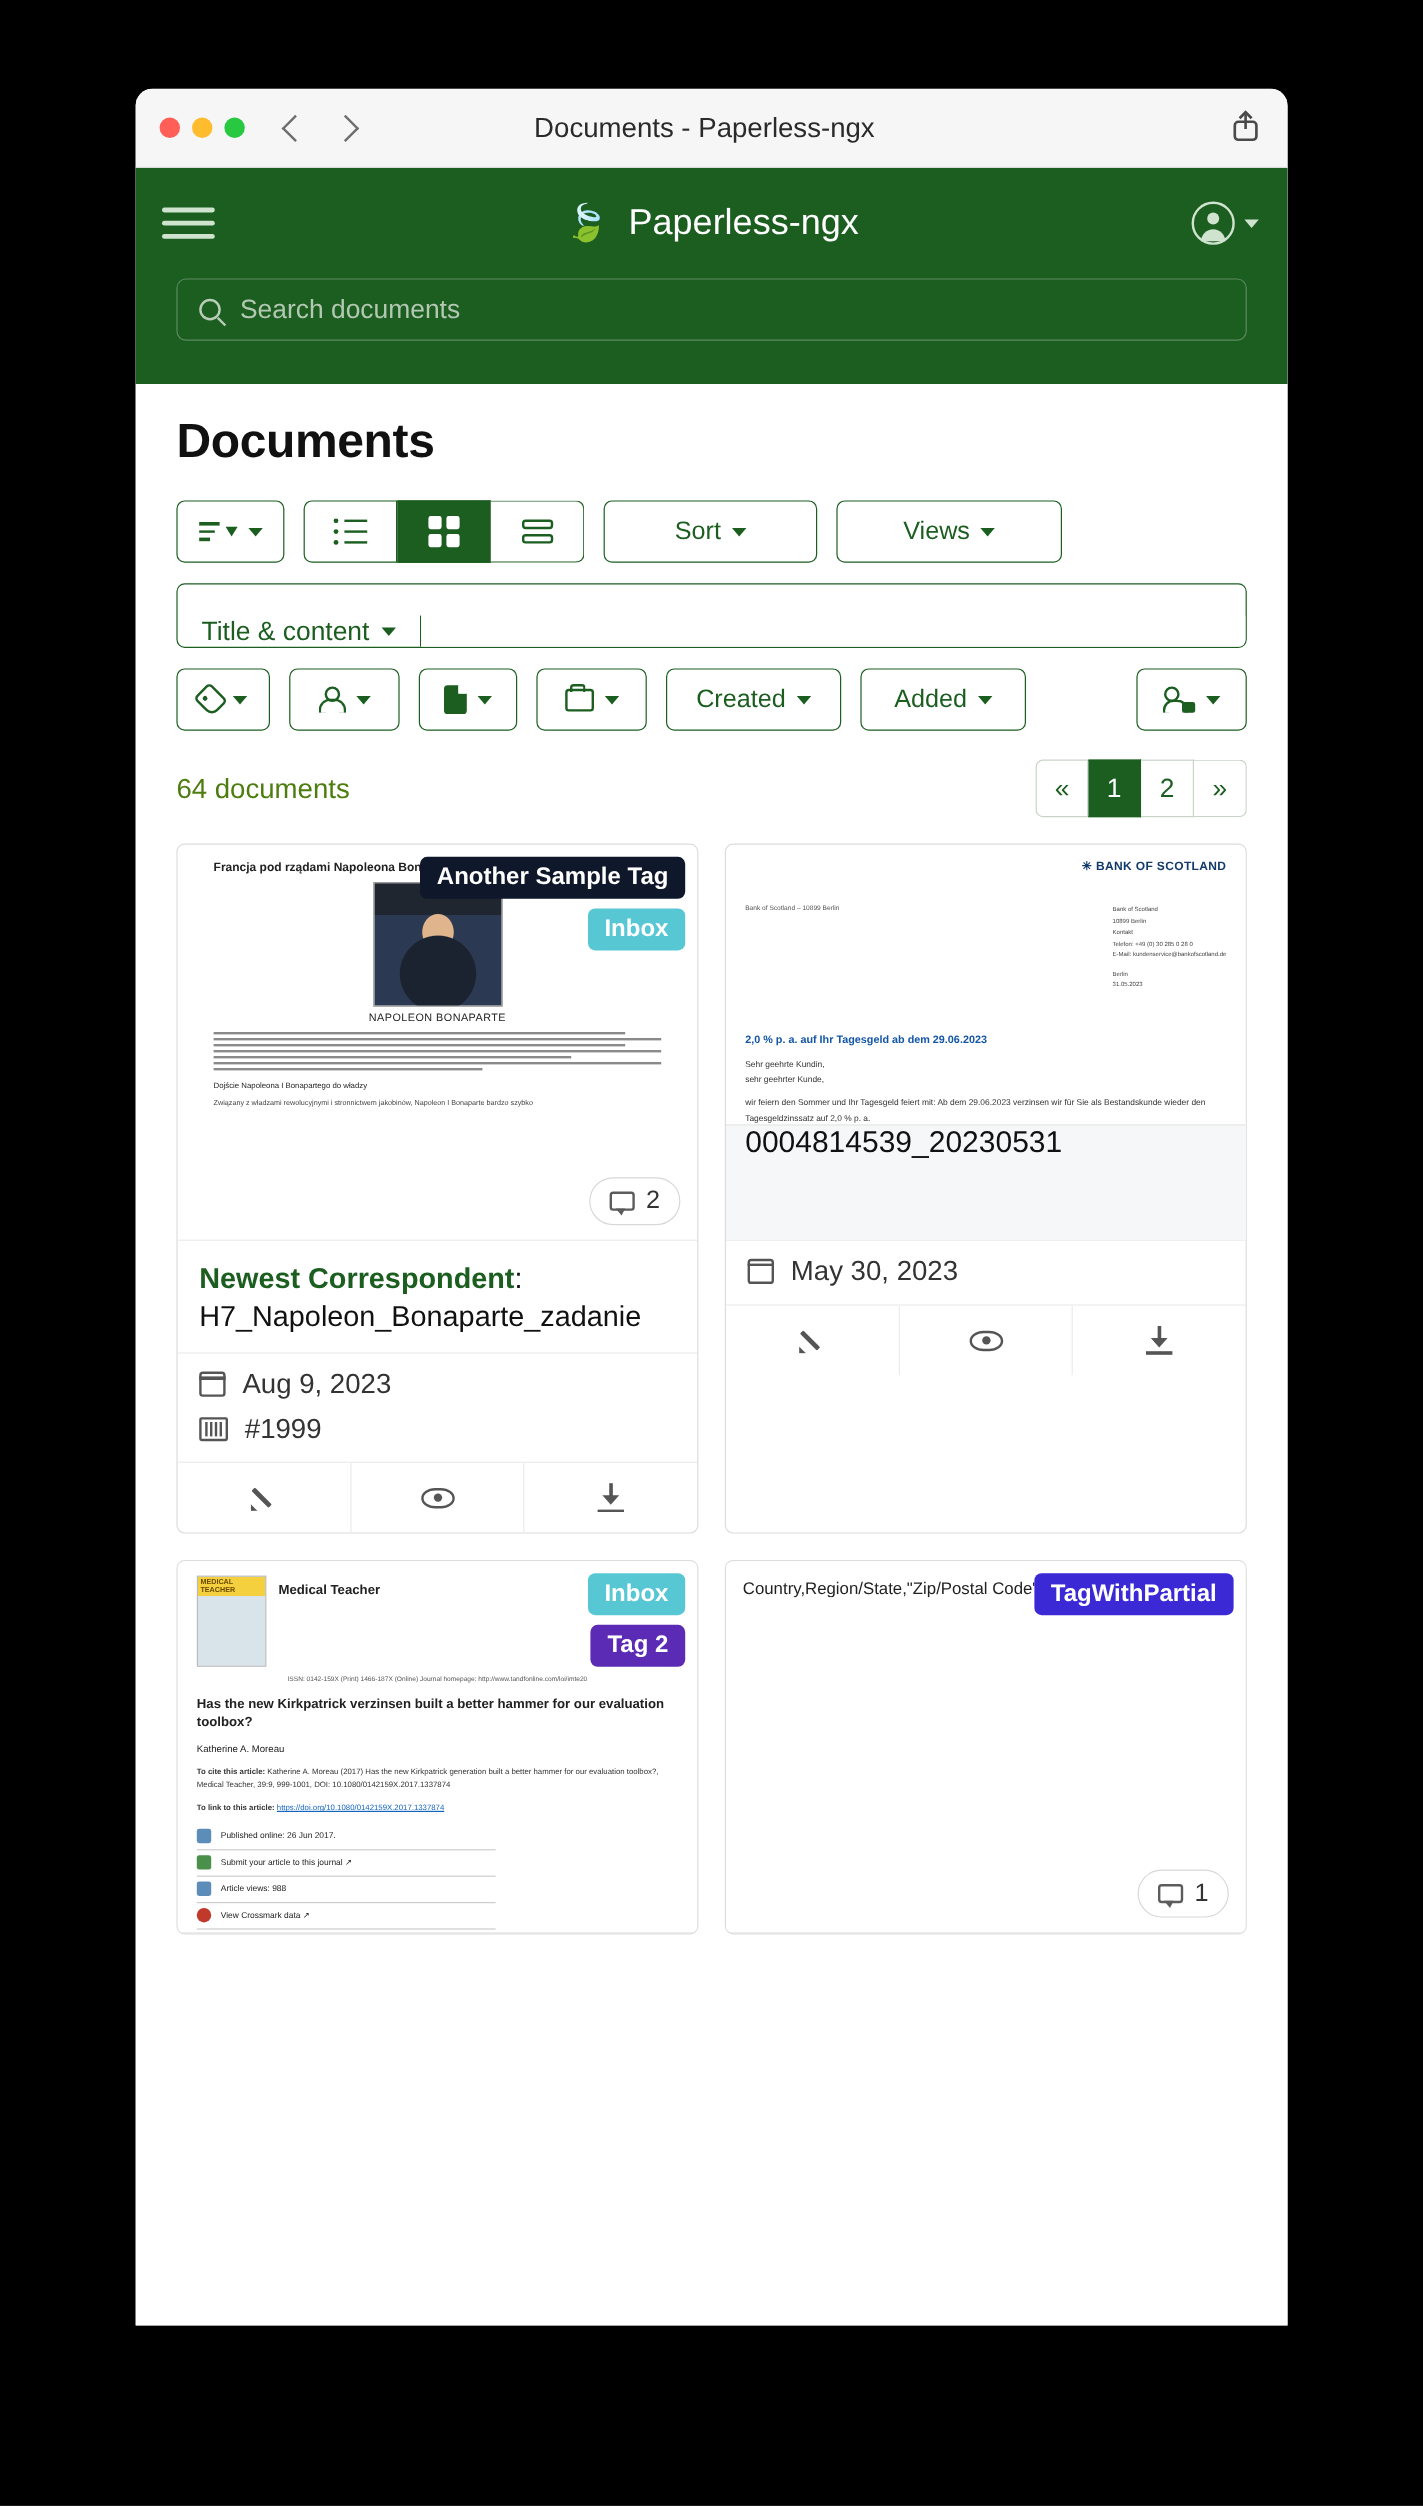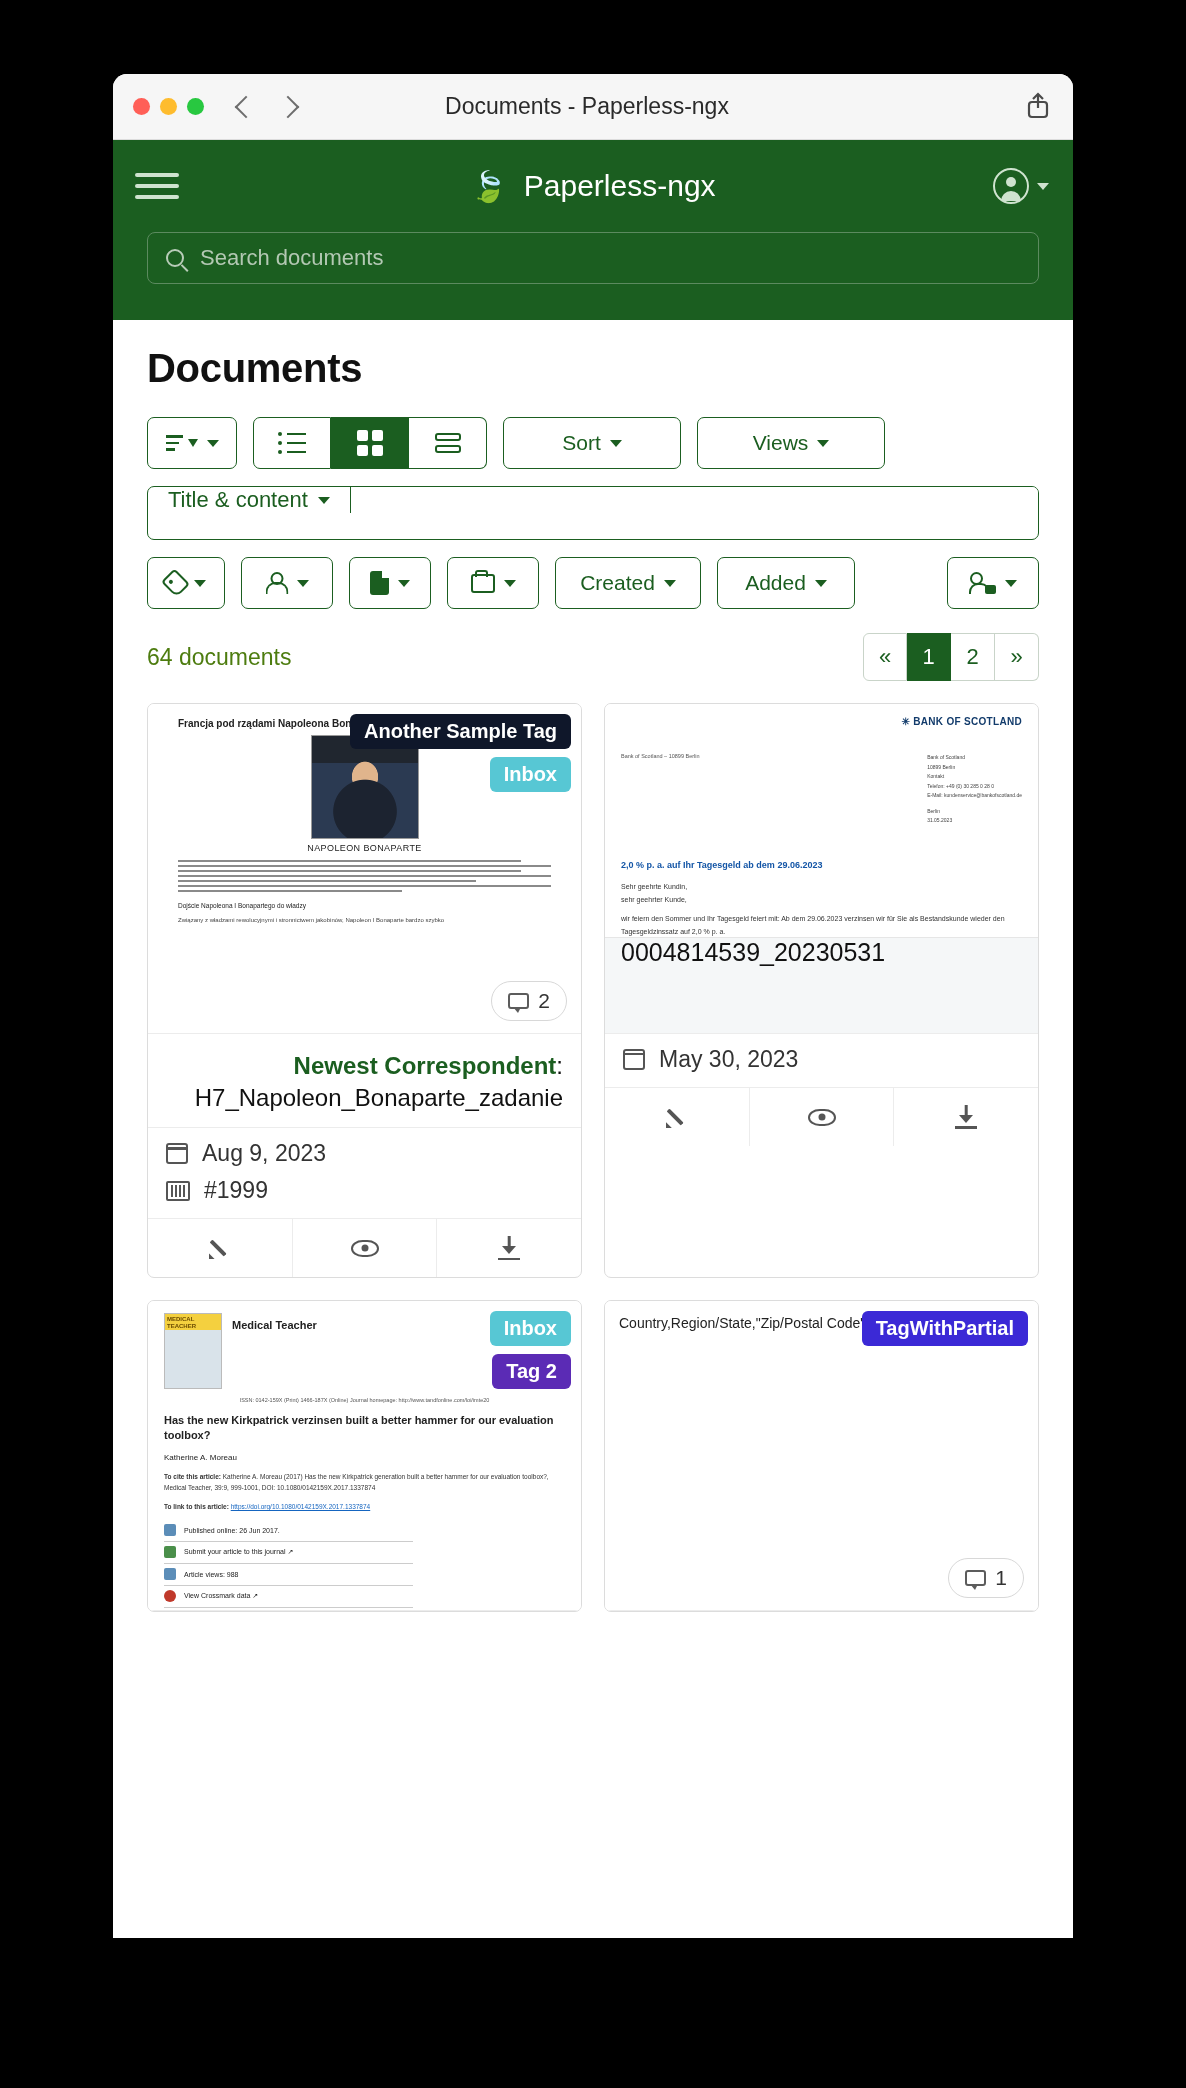--- a/index.html
+++ b/index.html
@@ -256,21 +256,21 @@
     width: 0; height: 0;
     border-left: 5px solid transparent;
     border-right: 5px solid transparent;
     border-top: 8px solid currentColor;
   }
   .filter-row-wide {
     display: flex;
     border: 1px solid #1b5e20;
     border-radius: 7px;
     height: 54px;
-    align-items: flex-start;
+    align-items: flex-end;
     margin-bottom: 17px;
     overflow: hidden;
   }
   .filter-row-wide .seg {
     display: flex; align-items: center; gap: 10px;
     padding: 0 20px;
     color: #1b5e20;
     font-size: 22px;
     border-right: 1px solid #1b5e20;
   }
@@ -425,21 +425,20 @@
     border-right: 3px solid transparent;
     border-top: 6px solid #5c5c5c;
   }
   .card-title {
     padding: 16px 18px 14px 18px;
     font-size: 24px;
     line-height: 1.32;
     color: #111;
     border-bottom: 1px solid #ececec;
     min-height: 74px;
-    text-align: right;
   }
   .card-title .corr { color: #1b5e20; font-weight: 700; }
   .meta {
     padding: 12px 18px 14px 18px;
     border-bottom: 1px solid #ececec;
   }
   .meta-line {
     display: flex; align-items: center; gap: 14px;
     font-size: 23px; color: #333;
     margin-bottom: 10px;

